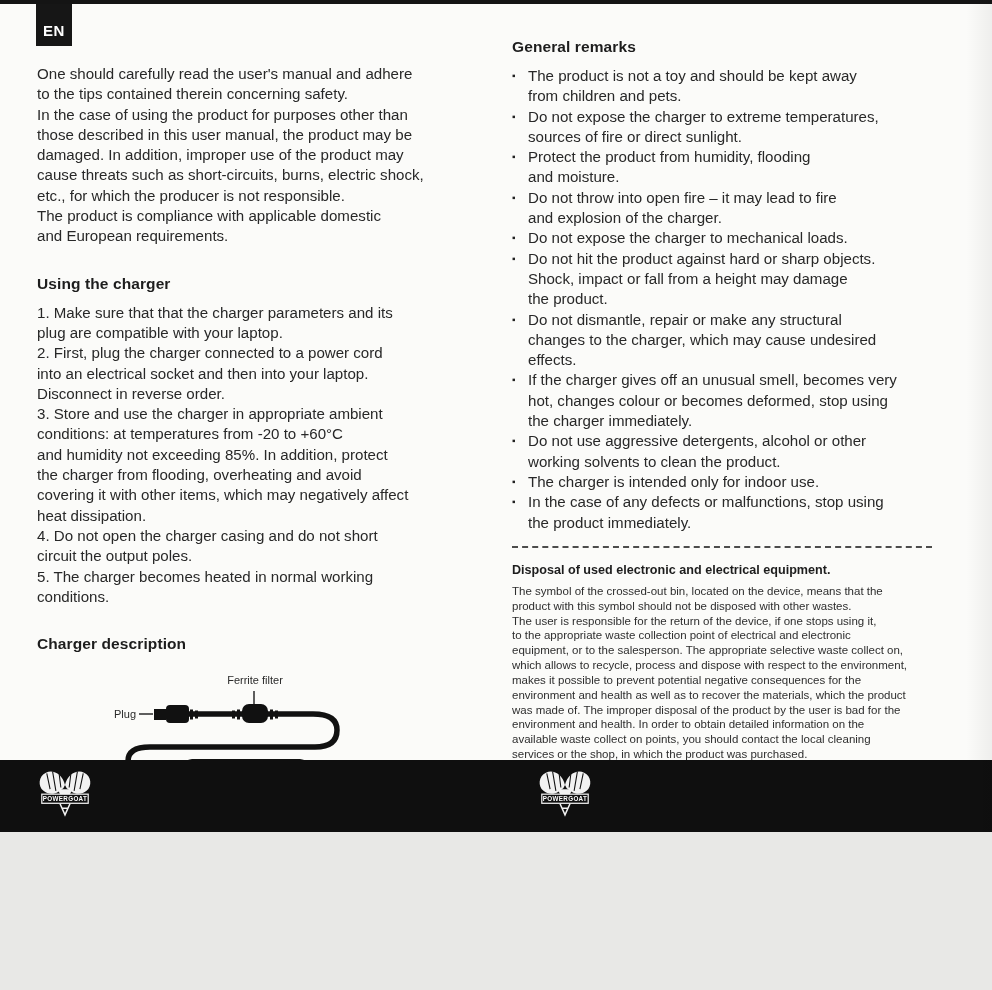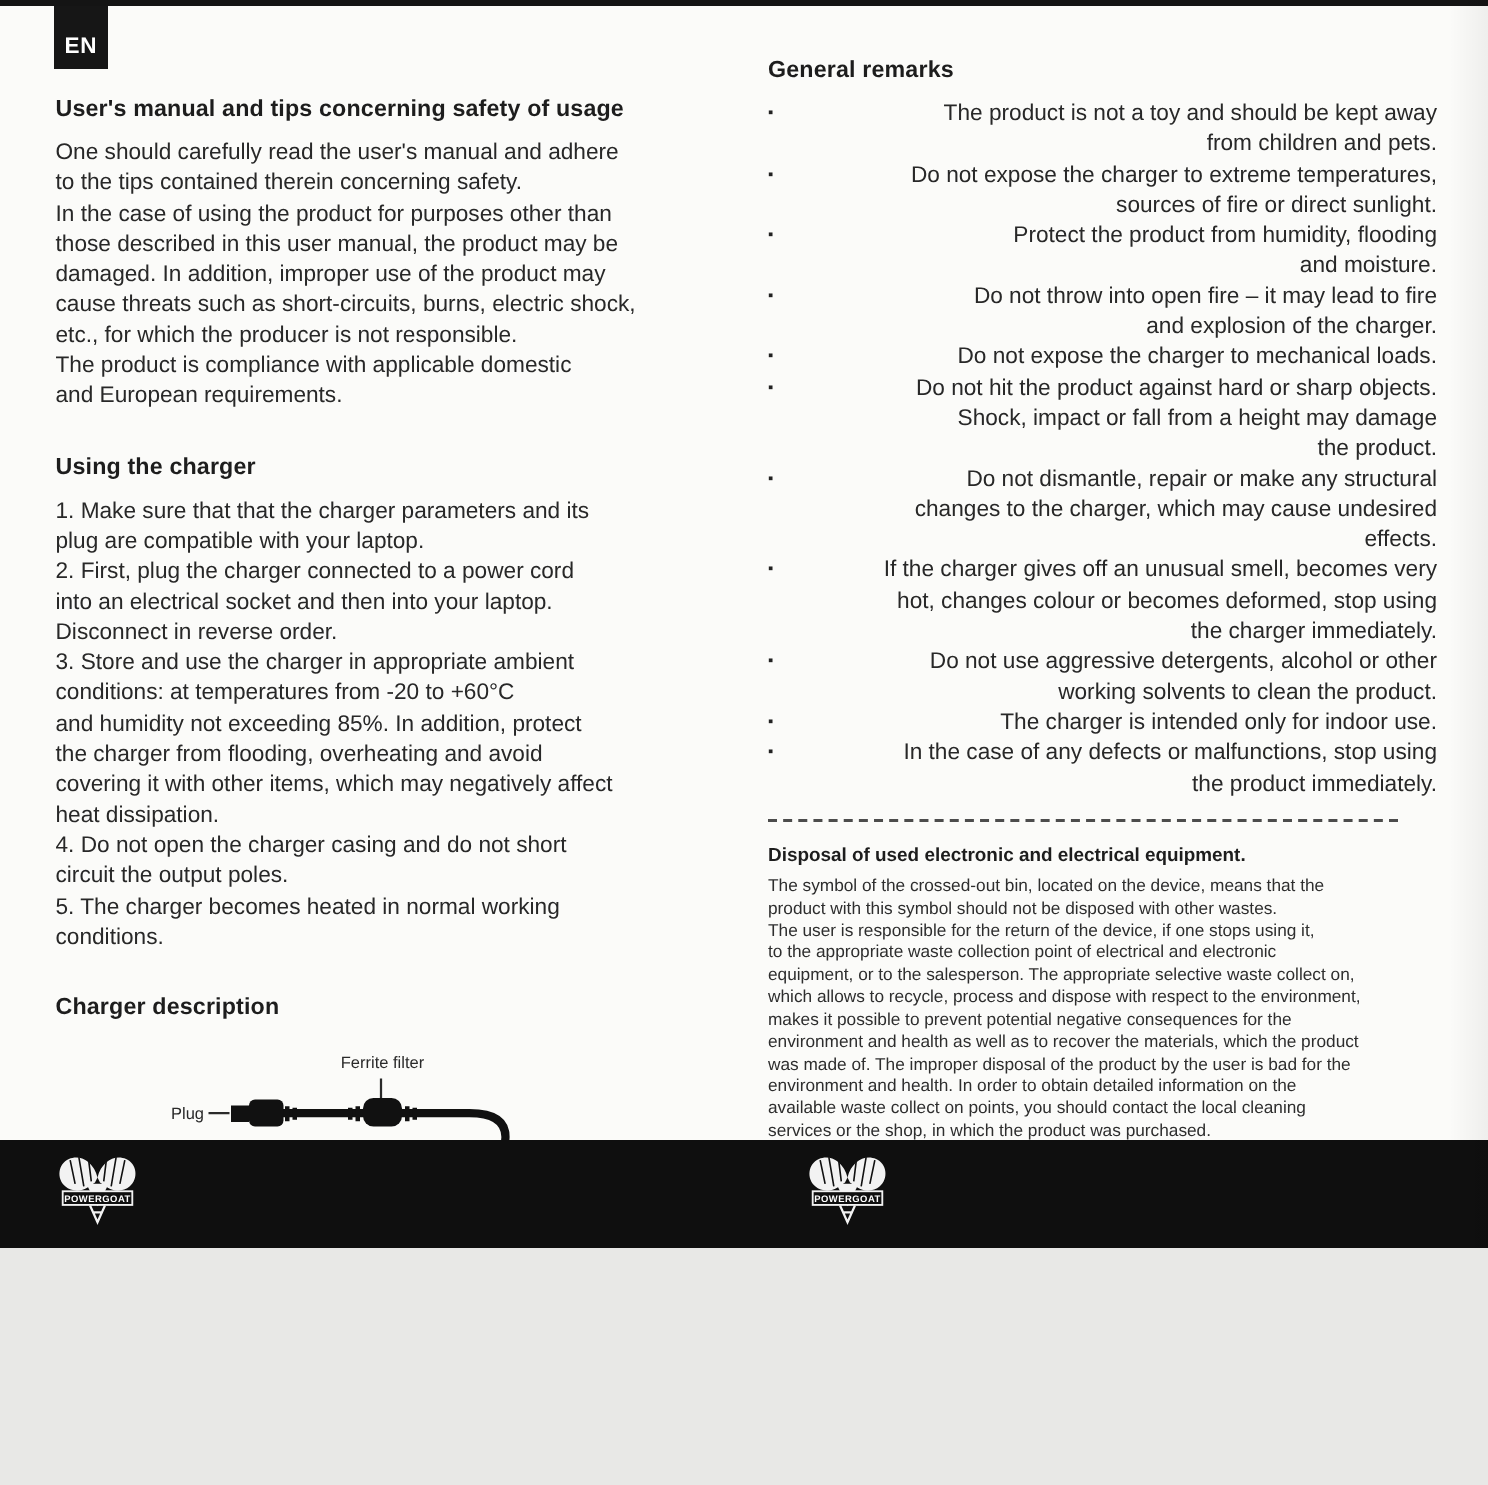--- a/index.html
+++ b/index.html
@@ -35,21 +35,21 @@
     margin:0; color:#282828;
   }
 
   
   .remark-list { list-style:none; margin:0; padding:0; }
   .remark-list li { display:flex; align-items:flex-start; }
   .remark-list .sq {
     flex:0 0 16px; font-size:10px; line-height:20.3px; color:#222;
   }
   .remark-list .txt {
-    flex:1; font-size:15.1px; line-height:20.3px; white-space:pre-line; color:#282828;text-align:right;
+    flex:1; font-size:15.1px; line-height:20.3px; white-space:pre-line; color:#282828;
   }
 
   .dashed-divider {
     border:0; border-top:2px dashed #4c4c4c;
     margin:13px 0 0 0; width:420px;
   }
 
   .disposal-heading {
     font-size:12.6px; font-weight:bold; color:#1d1d1d; margin:15px 0 7px 0;
   }
@@ -99,21 +99,20 @@
 <body>
 
 <div class="page">
   <div class="topbar"></div>
 
   <div class="en-badge">
     <span>EN</span>
   </div>
 
   <div class="col-left">
-    <h2 class="sec-heading">User's manual and tips concerning safety of usage</h2>
     <p class="body-text">One should carefully read the user's manual and adhere
 to the tips contained therein concerning safety.
 In the case of using the product for purposes other than
 those described in this user manual, the product may be
 damaged. In addition, improper use of the product may
 cause threats such as short-circuits, burns, electric shock,
 etc., for which the producer is not responsible.
 The product is compliance with applicable domestic
 and European requirements.</p>
 

